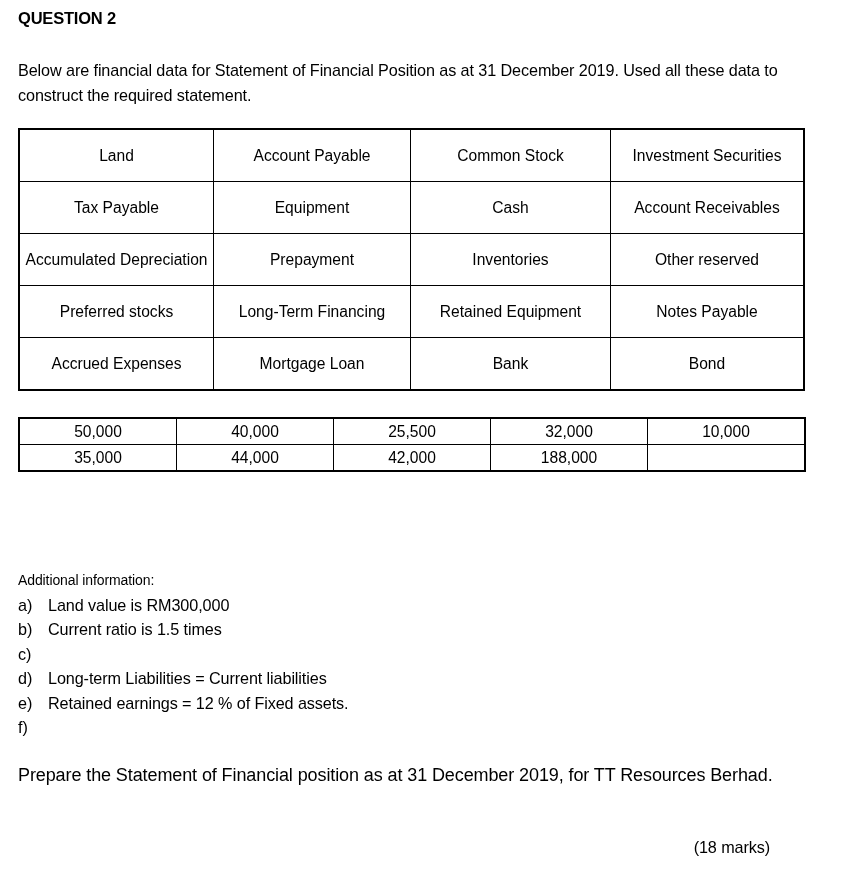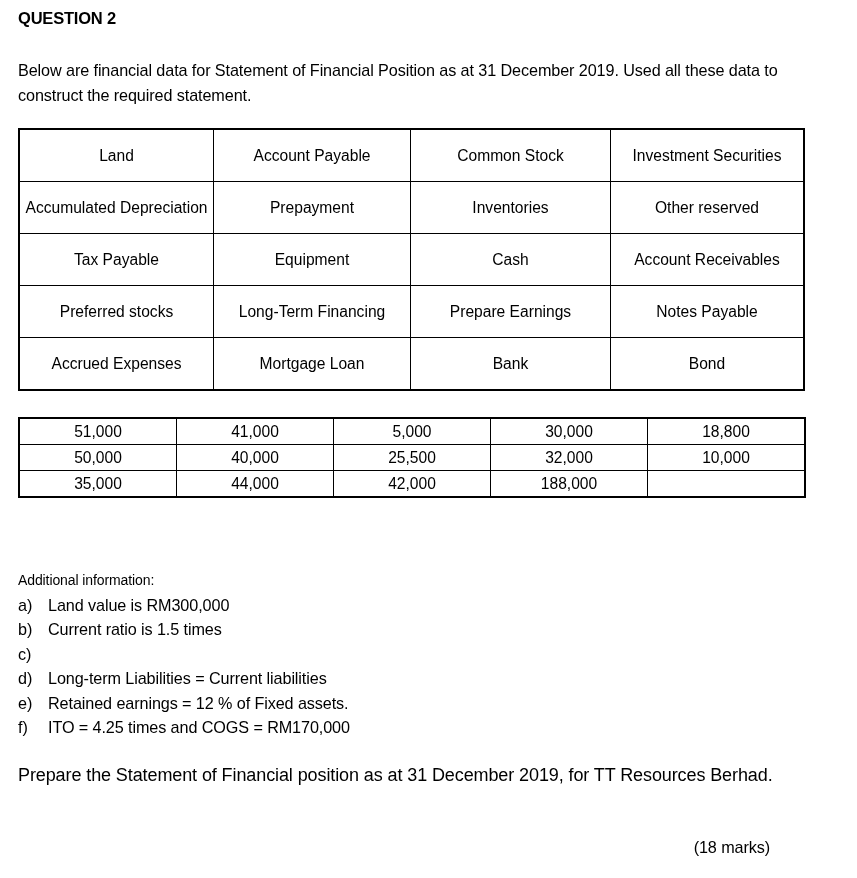--- a/index.html
+++ b/index.html
@@ -158,55 +158,48 @@
 
   <table class="grid" id="labels-table">
     <tbody>
       <tr>
         <td class="c1">Land</td>
         <td class="c2">Account Payable</td>
         <td class="c3">Common Stock</td>
         <td class="c4">Investment Securities</td>
       </tr>
       <tr>
+        <td class="c1">Tax Payable</td>
+        <td class="c2">Equipment</td>
+        <td class="c3">Cash</td>
+        <td class="c4">Account Receivables</td>
+      </tr>
+      <tr>
         <td class="c1">Accumulated Depreciation</td>
         <td class="c2">Prepayment</td>
         <td class="c3">Inventories</td>
         <td class="c4">Other reserved</td>
       </tr>
       <tr>
-        <td class="c1">Tax Payable</td>
-        <td class="c2">Equipment</td>
-        <td class="c3">Cash</td>
-        <td class="c4">Account Receivables</td>
-      </tr>
-      <tr>
         <td class="c1">Preferred stocks</td>
         <td class="c2">Long-Term Financing</td>
-        <td class="c3">Prepare Earnings</td>
+        <td class="c3">Retained Equipment</td>
         <td class="c4">Notes Payable</td>
       </tr>
       <tr>
         <td class="c1">Accrued Expenses</td>
         <td class="c2">Mortgage Loan</td>
         <td class="c3">Bank</td>
         <td class="c4">Bond</td>
       </tr>
     </tbody>
   </table>
 
   <table class="grid" id="numbers-table">
     <tbody>
-      <tr>
-        <td>51,000</td>
-        <td>41,000</td>
-        <td>5,000</td>
-        <td>30,000</td>
-        <td>18,800</td>
-      </tr>
       <tr>
         <td>50,000</td>
         <td>40,000</td>
         <td>25,500</td>
         <td>32,000</td>
         <td>10,000</td>
       </tr>
       <tr>
         <td>35,000</td>
         <td>44,000</td>
@@ -234,21 +227,20 @@
       <li>
         <span class="marker">d)</span>
         <span class="txt">Long-term Liabilities = Current liabilities</span>
       </li>
       <li>
         <span class="marker">e)</span>
         <span class="txt">Retained earnings = 12 % of Fixed assets.</span>
       </li>
       <li>
         <span class="marker">f)</span>
-        <span class="txt">ITO = 4.25 times and COGS = RM170,000</span>
       </li>
     </ul>
   </div>
 
   <div class="closing">Prepare the Statement of Financial position as at 31 December 2019, for TT Resources Berhad.</div>
 
   <div class="marks">(18 marks)</div>
 
 </div>
 

